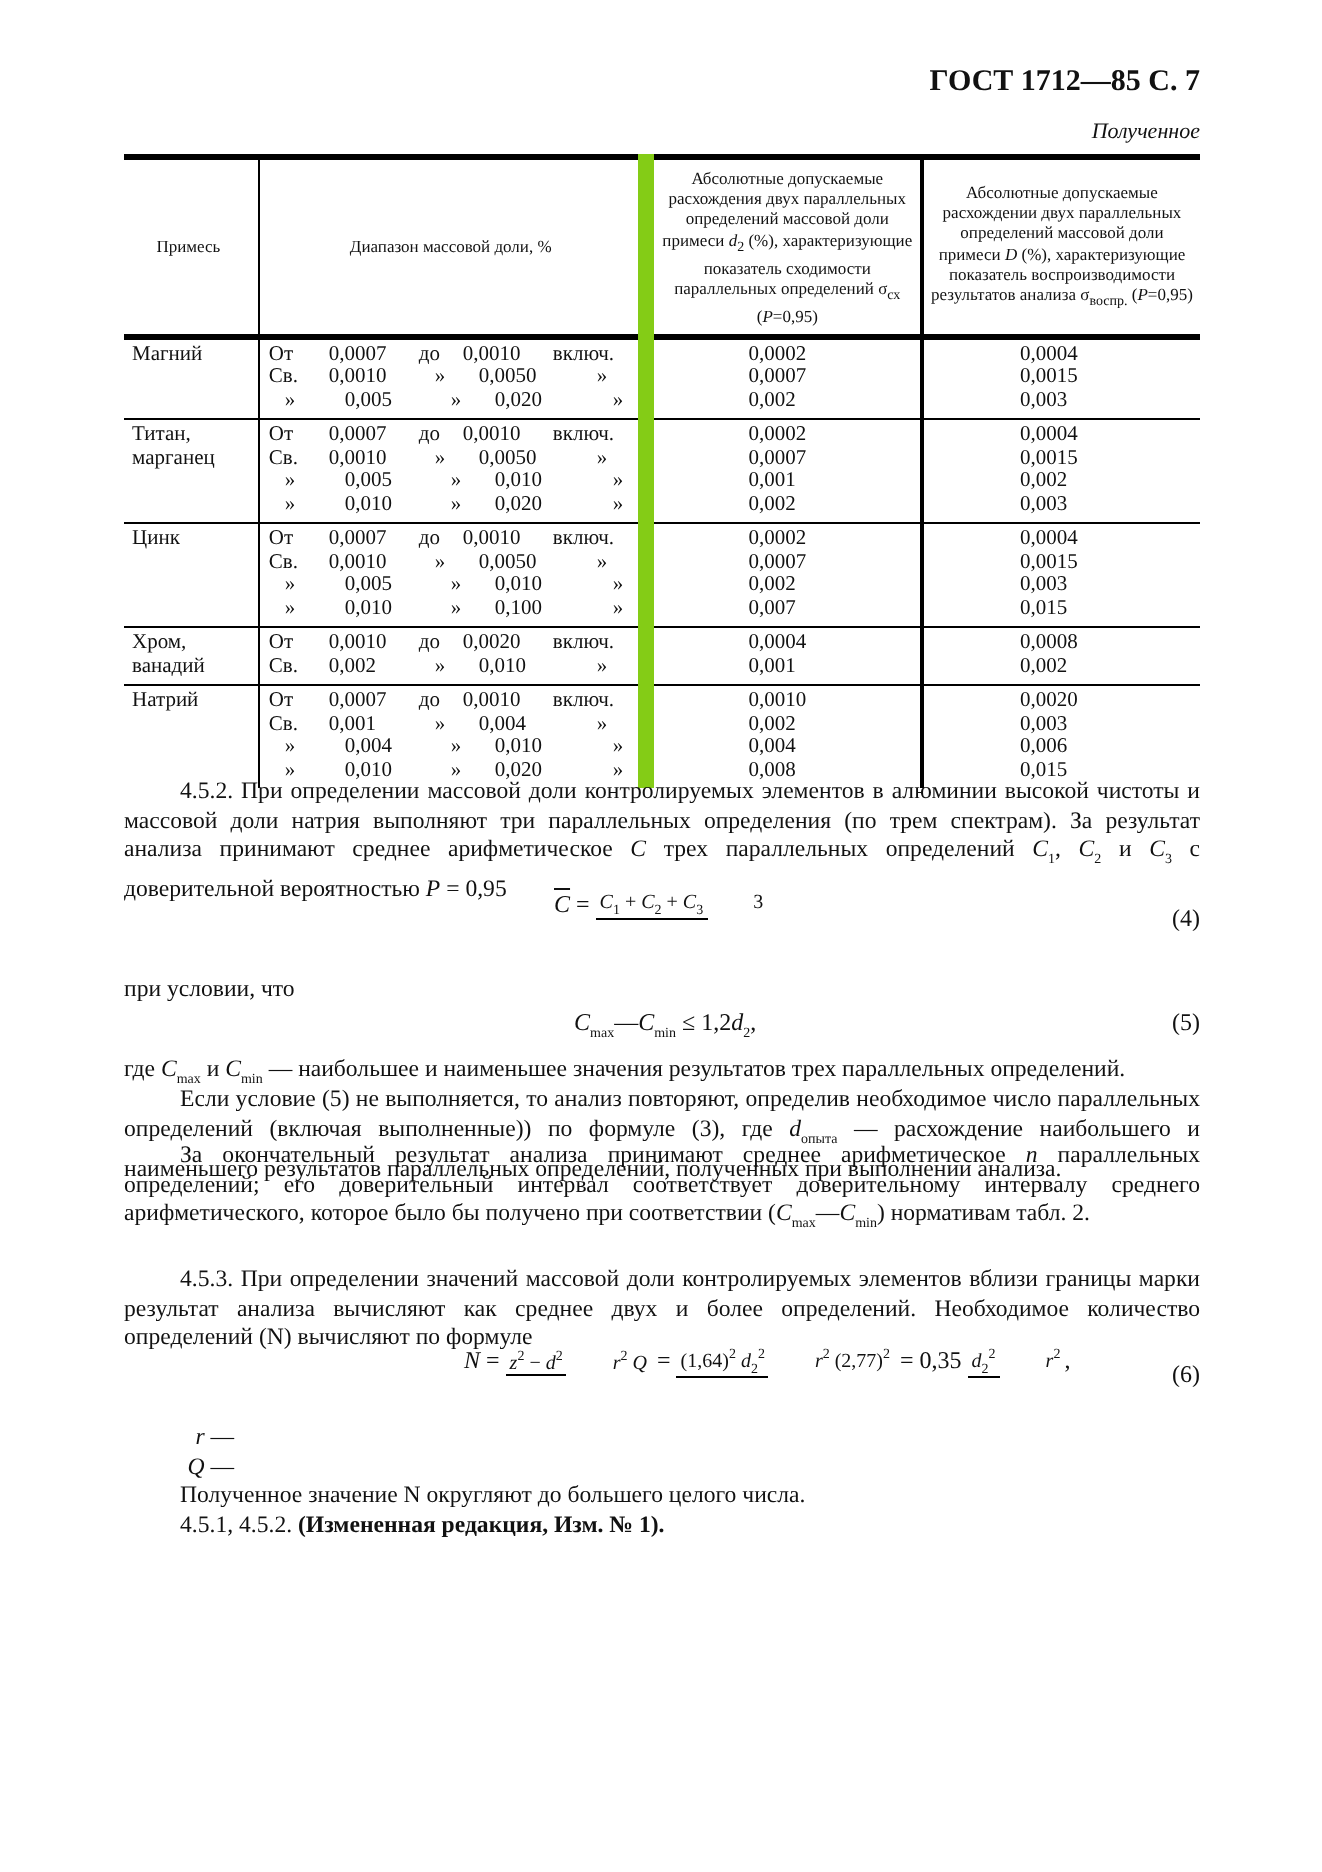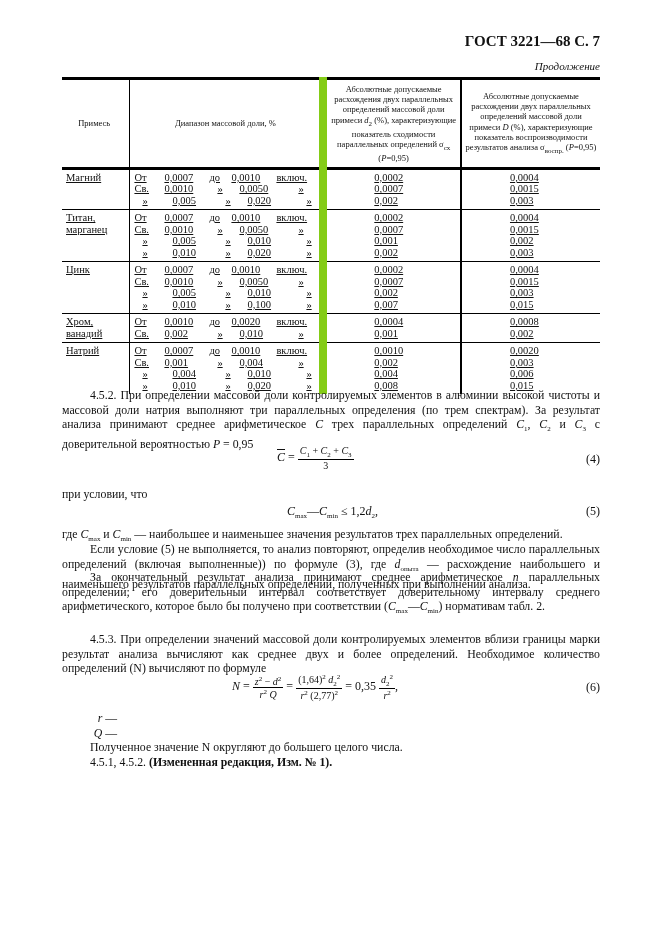--- a/index.html
+++ b/index.html
@@ -5,52 +5,52 @@
   html, body { margin: 0; padding: 0; background: #ffffff; }
   body { width: 661px; height: 936px; position: relative; overflow: hidden;
          font-family: "Liberation Serif", "DejaVu Serif", serif; color: #111; }
   .page-header { position: absolute; right: 61px; top: 33px; font-weight: bold; font-size: 15px; }
   .continuation { position: absolute; right: 61px; top: 60px; font-style: italic; font-size: 11px; }
   table.main { position: absolute; left: 62px; top: 77px; width: 538px; border-collapse: collapse;
                font-size: 10.5px; line-height: 11.5px; }
   table.main th { font-weight: normal; font-size: 8.5px; line-height: 10.2px; vertical-align: middle;
                   text-align: center; padding: 4px 3px; height: 78px;
                   border-top: 3px solid #000; border-bottom: 3px solid #000; }
-  table.main td { vertical-align: top; padding: 2px 0 3px 0; border-bottom: 1px solid #000; text-decoration: underline; }
+  table.main td { vertical-align: top; padding: 2px 0 3px 0; border-bottom: 1px solid #000; }
   table.main tr.last td { border-bottom: none; }
   .c1 { width: 81px; padding-left: 4px !important; }
   .c2 { width: 188px; border-left: 1px solid #000; padding-left: 4px !important; }
   .c3 { width: 131px; border-left: 8px solid #84cc16; }
   .c4 { width: 138px; border-left: 2px solid #000; }
   th.c1 { padding-left: 0 !important; margin-top: 24px; }
   .num { padding-left: 47px !important; }
   .c4.num { padding-left: 48px !important; }
   .rng { display: flex; white-space: pre; align-items: flex-end; }
   .rng span { display: inline-block; }
   .r-a { width: 30px; } .r-b { width: 45px; } .r-c { width: 22px; } .r-d { width: 45px; }
   .body-text { position: absolute; left: 62px; width: 538px; font-size: 11.8px; line-height: 14.7px; text-align: justify; }
   .indent { text-indent: 28px; }
   .formula { position: absolute; font-size: 12px; }
   .eqnum { position: absolute; right: 61px; font-size: 12px; }
-  .frac { display: inline-flex; flex-direction: column; align-items: center; vertical-align: middle; font-size: 10px; }
+  .frac { display: inline-flex; flex-direction: row; align-items: flex-start; vertical-align: middle; font-size: 10px; gap: 21px; }
   .frac .num-part { border-bottom: 1px solid #000; padding: 0 2px; }
   .frac .den-part { padding: 0 2px; }
   i { font-style: italic; }
   sub, sup { font-size: 7px; }
   .where { position: absolute; left: 62px; width: 538px; font-size: 11.8px; line-height: 14.7px; }
   .hang { display: flex; }
   .hang .label { flex: 0 0 auto; white-space: nowrap; }
   .hang .desc { flex: 1; text-align: justify; }
   b { font-weight: bold; }
 </style>
 </head>
 <body>
 
-<div class="page-header">ГОСТ 3221—68 С. 7</div>
-<div class="continuation">Продолжение</div>
+<div class="page-header">ГОСТ 1712—85 С. 7</div>
+<div class="continuation">Полученное</div>
 
 <table class="main">
   <thead>
     <tr>
       <th class="c1">Примесь</th>
       <th class="c2">Диапазон массовой доли, %</th>
       <th class="c3">Абсолютные допускаемые расхождения двух параллельных определений массовой доли примеси <i>d</i><sub>2</sub> (%), характеризующие показатель сходимости параллельных определений σ<sub>сх</sub> (<i>P</i>=0,95)</th>
       <th class="c4">Абсолютные допускаемые расхождении двух параллельных определений массовой доли примеси <i>D</i> (%), характеризующие показатель воспроизводимости результатов анализа σ<sub>воспр.</sub> (<i>P</i>=0,95)</th>
     </tr>
   </thead>

